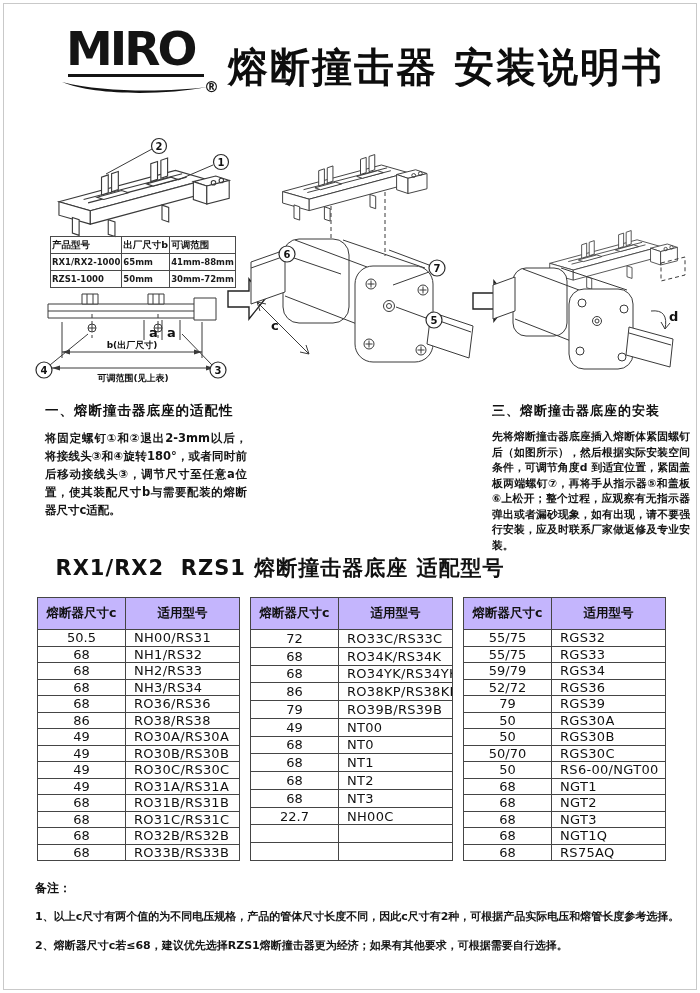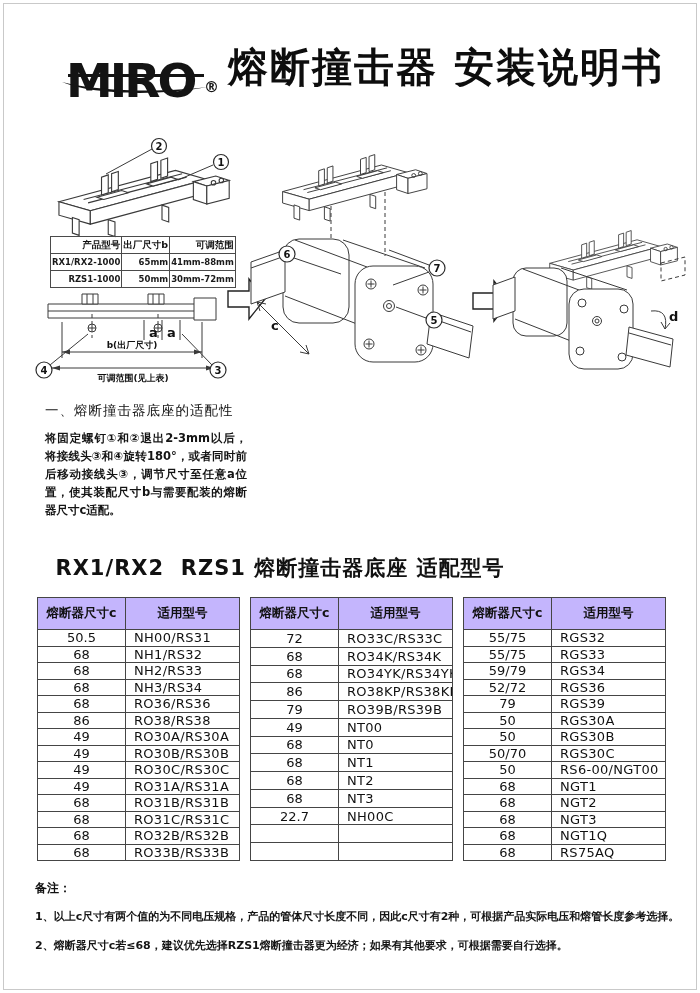--- a/index.html
+++ b/index.html
@@ -3,50 +3,50 @@
 <meta charset="utf-8">
 <style>
   * { box-sizing: border-box; margin: 0; padding: 0; }
   html,body { background:#ffffff; }
   body { font-family:"DejaVu Sans","Liberation Sans",sans-serif; color:#111; }
   .page { position:relative; width:700px; height:993px; background:#fff; overflow:hidden; }
   .page-border { position:absolute; inset:3px; border:1px solid #c9c9c9; pointer-events:none; }
 
   
   .logo { position:absolute; left:66px; top:26px; width:158px; height:80px; }
-  .logo-text { display:block; font-weight:900; font-size:47px; letter-spacing:-3px; line-height:46px; color:#141414; font-style:normal;margin-top:32px; }
+  .logo-text { display:block; font-weight:900; font-size:47px; letter-spacing:-3px; line-height:46px; color:#141414; font-style:normal; }
   .logo-underline { position:absolute; left:2px; top:48px; width:136px; height:3px; background:#141414; }
   .logo-swoosh { position:absolute; left:-6px; top:53px; }
   .logo-reg { position:absolute; left:138px; top:52px; font-size:15px; font-weight:bold; color:#141414; }
   .page-title { position:absolute; left:228px; top:40px; font-size:40px; font-weight:900; letter-spacing:2px; color:#0d0d0d; white-space:nowrap; }
 
   
   .figures { position:absolute; left:0; top:128px; width:700px; height:268px; }
   .figures svg { position:absolute; overflow:visible; }
   .fig-stroke { fill:#ffffff; stroke:#3a3a3a; stroke-width:1; }
   .fig-line { fill:none; stroke:#3a3a3a; stroke-width:1; }
   .fig-dash { fill:none; stroke:#3a3a3a; stroke-width:1; stroke-dasharray:4 3; }
   .callout-circle { fill:#fff; stroke:#2c2c2c; stroke-width:1.2; }
   .callout-num { font-size:10px; font-weight:bold; fill:#111; text-anchor:middle; }
   .dim-text { font-size:9px; fill:#111; text-anchor:middle; font-weight:bold; }
   .dim-letter { font-size:13px; font-weight:bold; fill:#111; }
   .big-arrow { fill:#ffffff; stroke:#222; stroke-width:1.4; }
 
   
   .spec-table { position:absolute; left:50px; top:108px; width:168px; border-collapse:collapse; font-size:8.5px; }
   .spec-table th { font-weight:bold; font-size:9.5px; height:20px; }
-  .spec-table th, .spec-table td { border:1px solid #4a4a4a; text-align:right; height:17px; padding:0 1px; white-space:nowrap; }
+  .spec-table th, .spec-table td { border:1px solid #4a4a4a; text-align:left; height:17px; padding:0 1px; white-space:nowrap; }
   .spec-table td { font-weight:bold; font-size:8.5px; color:#1a1a1a; }
 
   
   .section { position:absolute; top:402px; }
   .section-1 { left:45px; width:202px; }
   .section-2 { left:262px; width:214px; }
   .section-3 { left:492px; width:198px; }
-  .section-title { font-size:13.5px; font-weight:normal; letter-spacing:1px; margin-bottom:9px; white-space:nowrap; }
+  .section-title { font-size:13.5px; font-weight:bold; letter-spacing:1px; margin-bottom:9px; white-space:nowrap; }
   .section-body { font-size:11.5px; font-weight:bold; line-height:18px; text-align:justify; color:#141414; }
   .section-3 .section-body { font-size:10.8px; line-height:15.5px; }
   .section-3 .section-title { font-size:13px; }
 
   
   .table-title { position:absolute; left:0; top:554px; width:560px; text-align:center; font-size:21px; font-weight:900; letter-spacing:1px; white-space:pre-wrap; }
   .groups { position:absolute; left:37px; top:597px; width:626px; display:flex; gap:10px; }
   .fit-table { border-collapse:collapse; width:202px; table-layout:fixed; }
   .fit-table th { background:#c4b5fd; border:1px solid #454545; font-size:12.5px; font-weight:bold; height:32px; text-align:center; }
   .fit-table td { border:1px solid #454545; height:16.5px; font-size:13px; padding:0; white-space:nowrap; overflow:hidden; }
@@ -255,20 +255,24 @@
             <td>30mm-72mm</td>
           </tr>
         </tbody>
       </table>
   </div>
 
   <div class="section section-1">
     <div class="section-title">一、熔断撞击器底座的适配性</div>
     <div class="section-body">将固定螺钉①和②退出2-3mm以后，将接线头③和④旋转180°，或者同时前后移动接线头③，调节尺寸至任意a位置，使其装配尺寸b与需要配装的熔断器尺寸c适配。</div>
   </div>
+  <div class="section section-3">
+    <div class="section-title">三、熔断撞击器底座的安装</div>
+    <div class="section-body">先将熔断撞击器底座插入熔断体紧固螺钉后（如图所示），然后根据实际安装空间条件，可调节角度d 到适宜位置，紧固盖板两端螺钉⑦，再将手从指示器⑤和盖板⑥上松开；整个过程，应观察有无指示器弹出或者漏砂现象，如有出现，请不要强行安装，应及时联系厂家做返修及专业安装。</div>
+  </div>
 
   <h2 class="table-title">RX1/RX2  RZS1 熔断撞击器底座 适配型号</h2>
   <div class="groups">
     <table class="fit-table">
         <colgroup>
           <col class="c-size">
           <col class="c-model">
         </colgroup>
         <thead>
           <tr>

